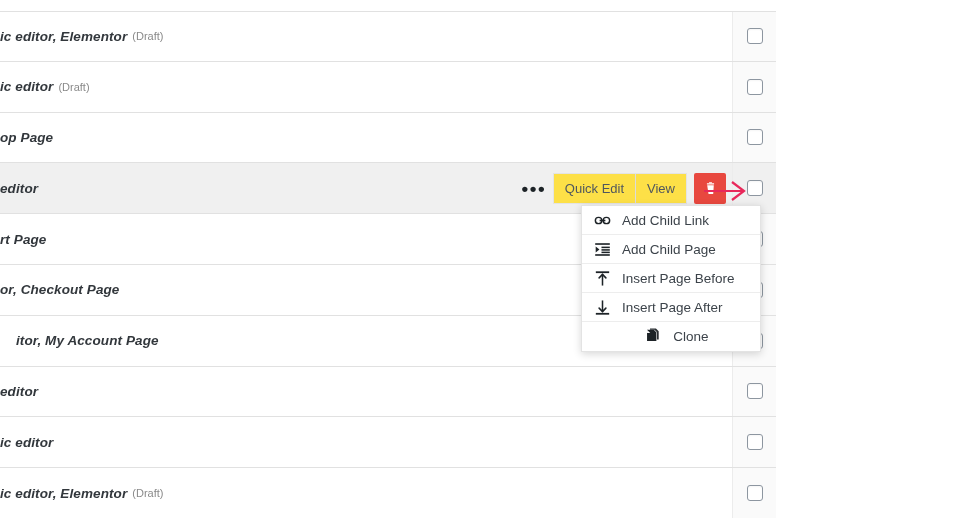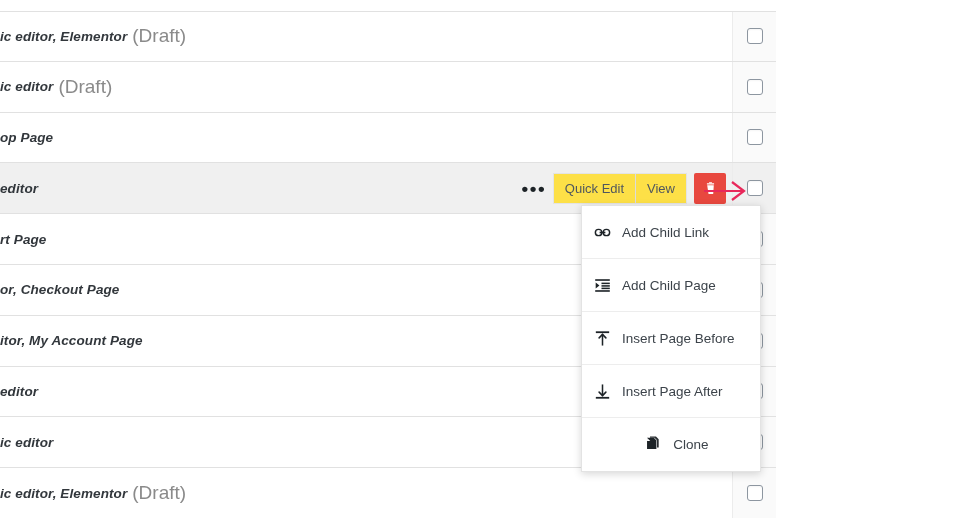--- a/index.html
+++ b/index.html
@@ -57,21 +57,21 @@
     font-style: italic;
     font-weight: bold;
     font-size: 13.5px;
     color: #32373c;
     letter-spacing: 0.1px;
   }
   .draft-text {
     font-style: normal;
     font-weight: normal;
     color: #8a8a8a;
-    font-size: 19px;
+    font-size: 11px;
     margin-left: 5px;
   }
 
   
   .cb-cell {
     position: absolute;
     right: 0;
     top: 0;
     width: 44px;
     height: 100%;
@@ -174,21 +174,21 @@
     width: 180px;
     background: #ffffff;
     border: 1px solid #e3e3e3;
     box-shadow: 0 2px 8px rgba(0,0,0,.16);
     box-sizing: border-box;
     z-index: 50;
   }
   .menu-item {
     display: flex;
     align-items: center;
-    height: 53px;
+    height: 29px;
     padding-left: 11px;
     box-sizing: border-box;
     cursor: pointer;
     border-bottom: 1px solid #ededed;
     background: #ffffff;
   }
   .menu-item:last-child {
     border-bottom: none;
     justify-content: center;
   }
@@ -272,21 +272,21 @@
     </div>
     <div class="row" style="top: 265px; height: 50.8px;">
       <div class="title-cell" style="width: 925px;">
         <span class="title-text">or, Checkout Page</span>
       </div>
       <div class="cb-cell">
         <div class="cb"></div>
       </div>
     </div>
     <div class="row" style="top: 315.8px; height: 50.8px;">
-      <div class="title-cell" style="width: 925px;">
+      <div class="title-cell" style="width: 925px; padding-left: 16px;">
         <span class="title-text">itor, My Account Page</span>
       </div>
       <div class="cb-cell">
         <div class="cb"></div>
       </div>
     </div>
     <div class="row" style="top: 366.6px; height: 50.8px;">
       <div class="title-cell" style="width: 925px;">
         <span class="title-text">editor</span>
       </div>

